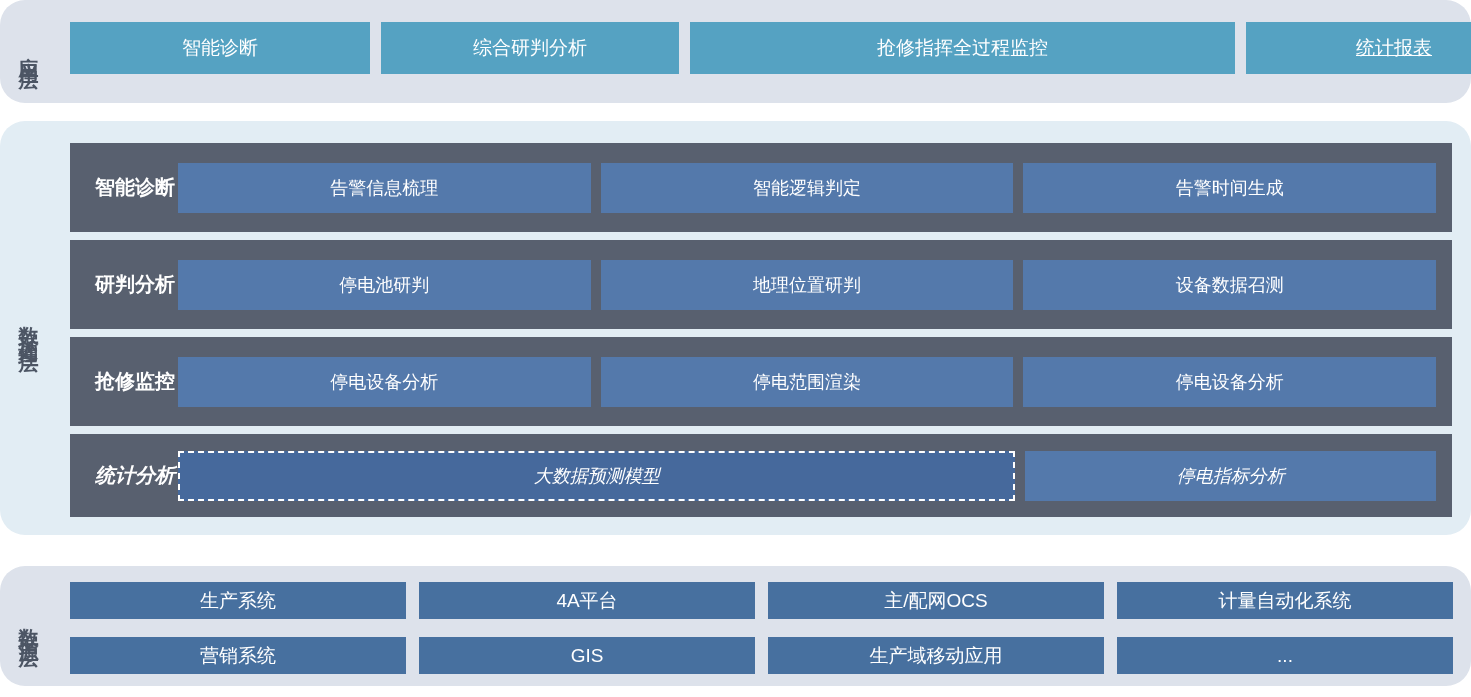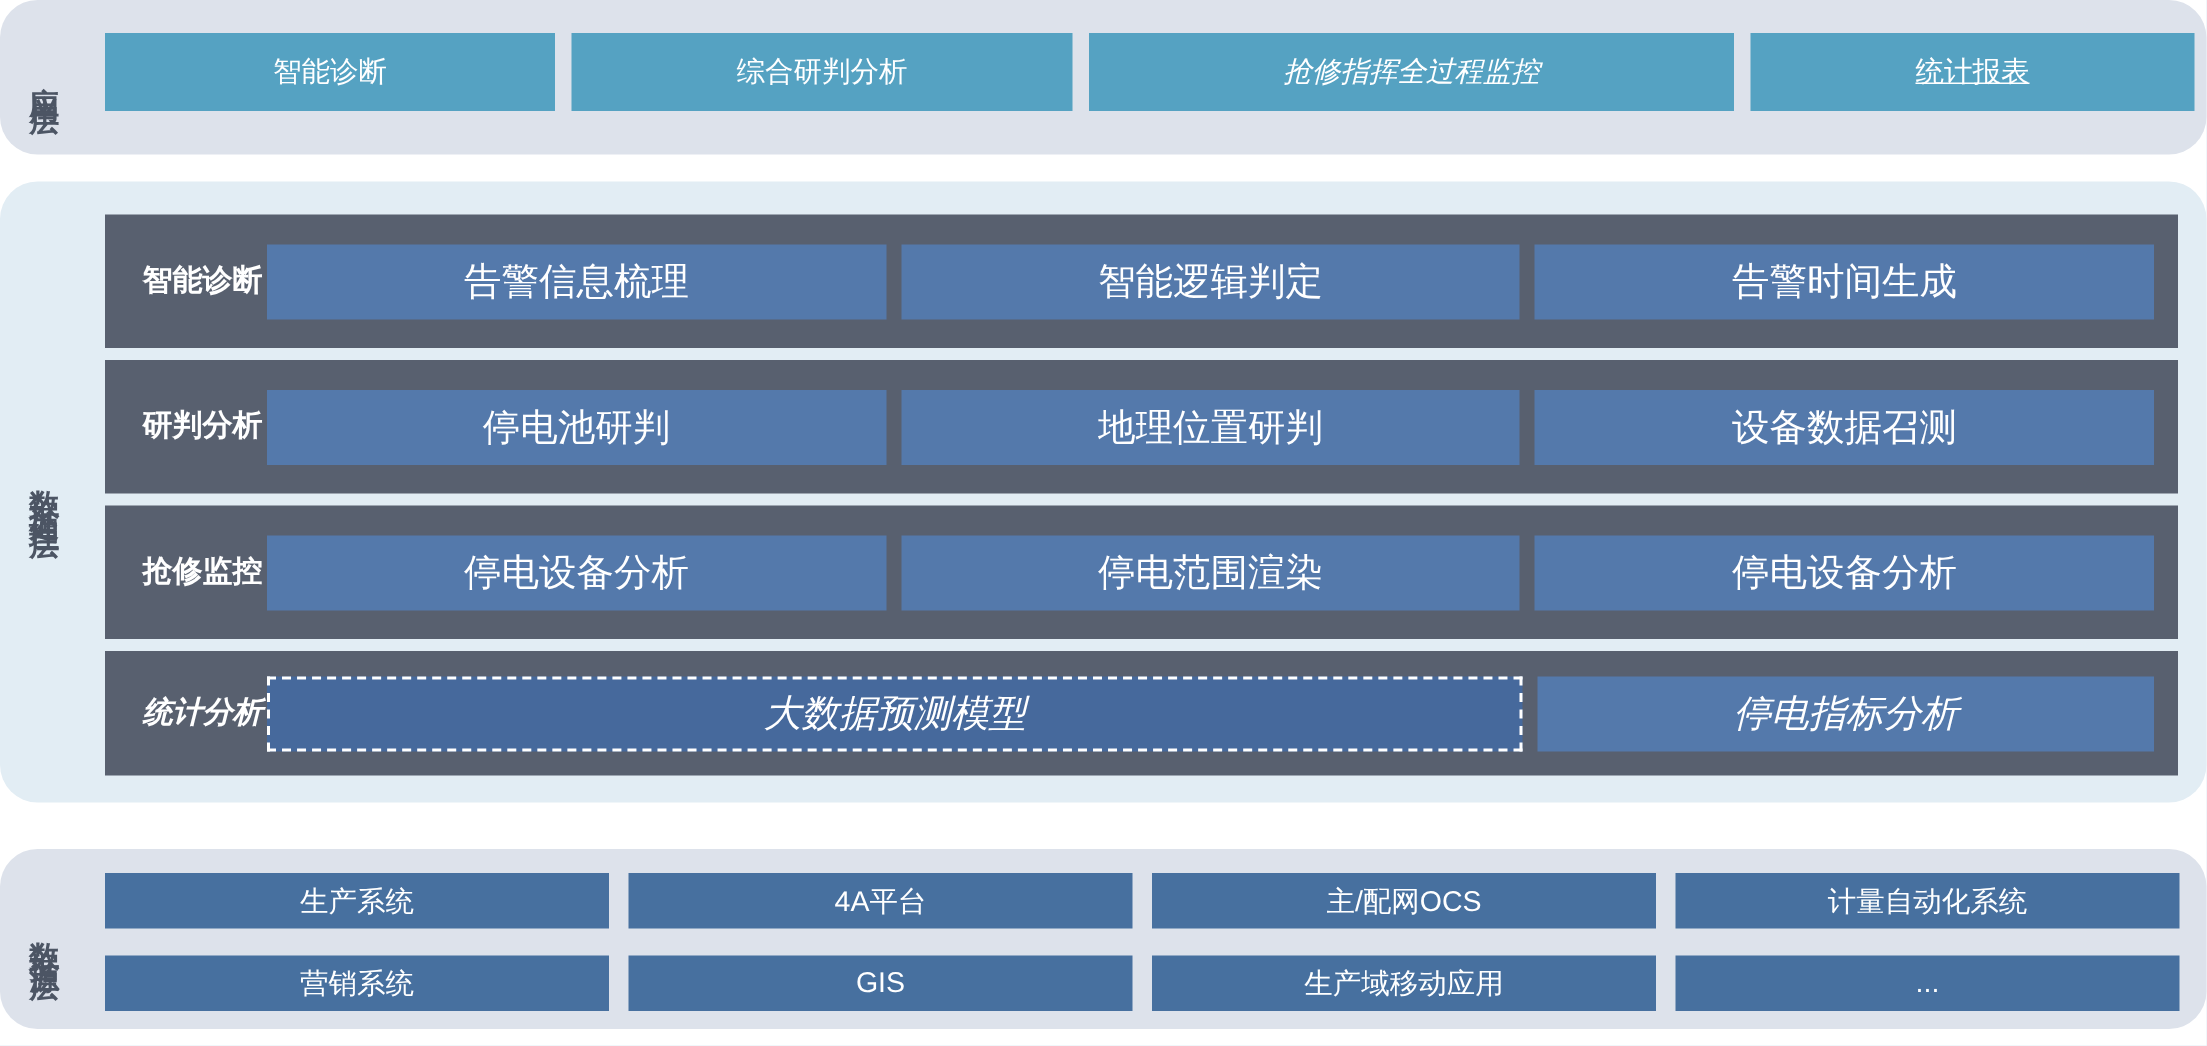--- a/index.html
+++ b/index.html
@@ -43,22 +43,22 @@
     display: flex; gap: 11px;
   }
   .app-btn {
     height: 52px;
     background: var(--teal);
     color: #fff;
     font-size: 19px;
     display: flex; align-items: center; justify-content: center;
   }
   .app-btn:nth-child(1) { width: 300px; }
-  .app-btn:nth-child(2) { width: 334px; }
-  .app-btn:nth-child(3) { width: 430px; font-style: italic; }
+  .app-btn:nth-child(2) { width: 298px; }
+  .app-btn:nth-child(3) { width: 545px; }
   .app-btn:nth-child(4) { width: 296px; text-decoration: underline; }
 
   
   .proc-rows {
     position: absolute;
     left: 70px; top: 22px;
     width: 1382px;
     display: flex; flex-direction: column; gap: 8px;
   }
   .proc-row {
@@ -80,21 +80,21 @@
     flex: 1;
     display: flex; gap: 10px;
     padding-right: 16px;
     align-items: center;
   }
   .proc-box {
     flex: 1;
     height: 50px;
     background: var(--box-blue);
     color: #fff;
-    font-size: 25px;
+    font-size: 18px;
     display: flex; align-items: center; justify-content: center;
   }
   .proc-box.dashed {
     flex: 2.03;
     background: var(--dashed-blue);
     border: 2px dashed #ffffff;
     height: 50px;
     box-sizing: border-box;
   }
 

